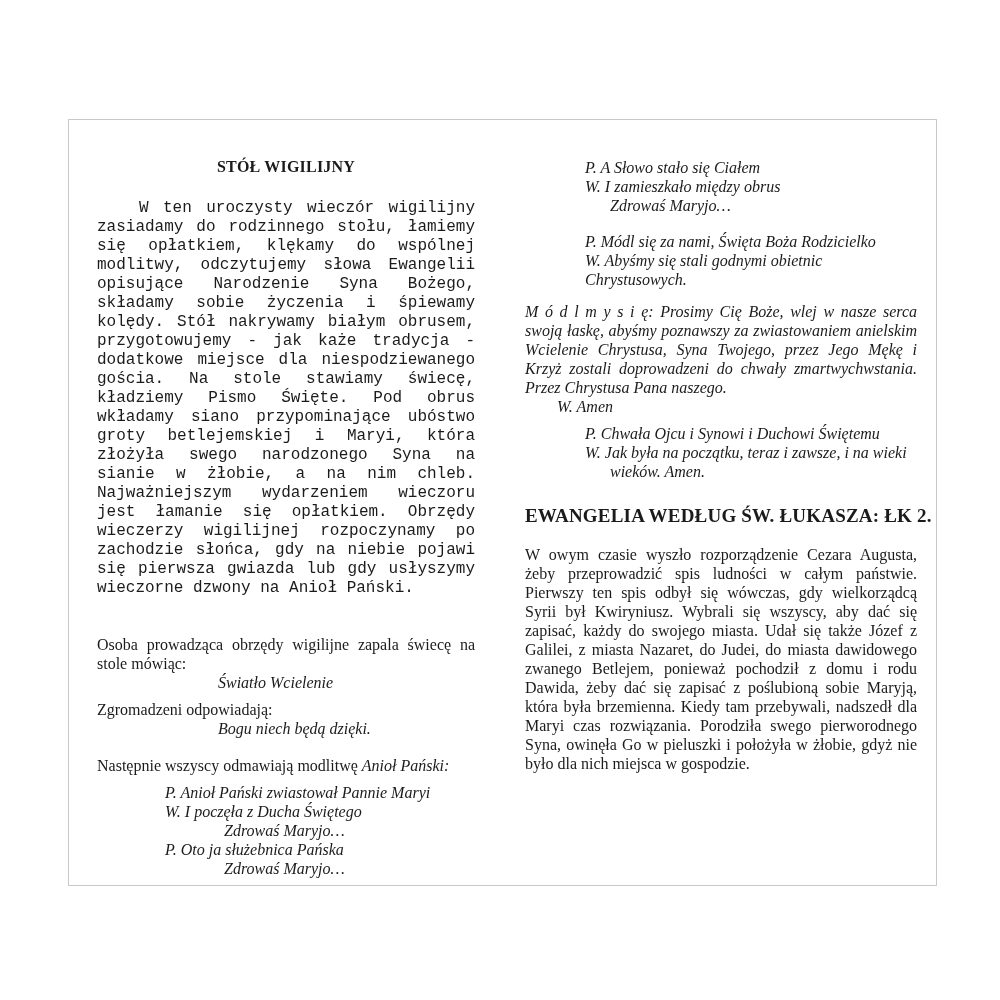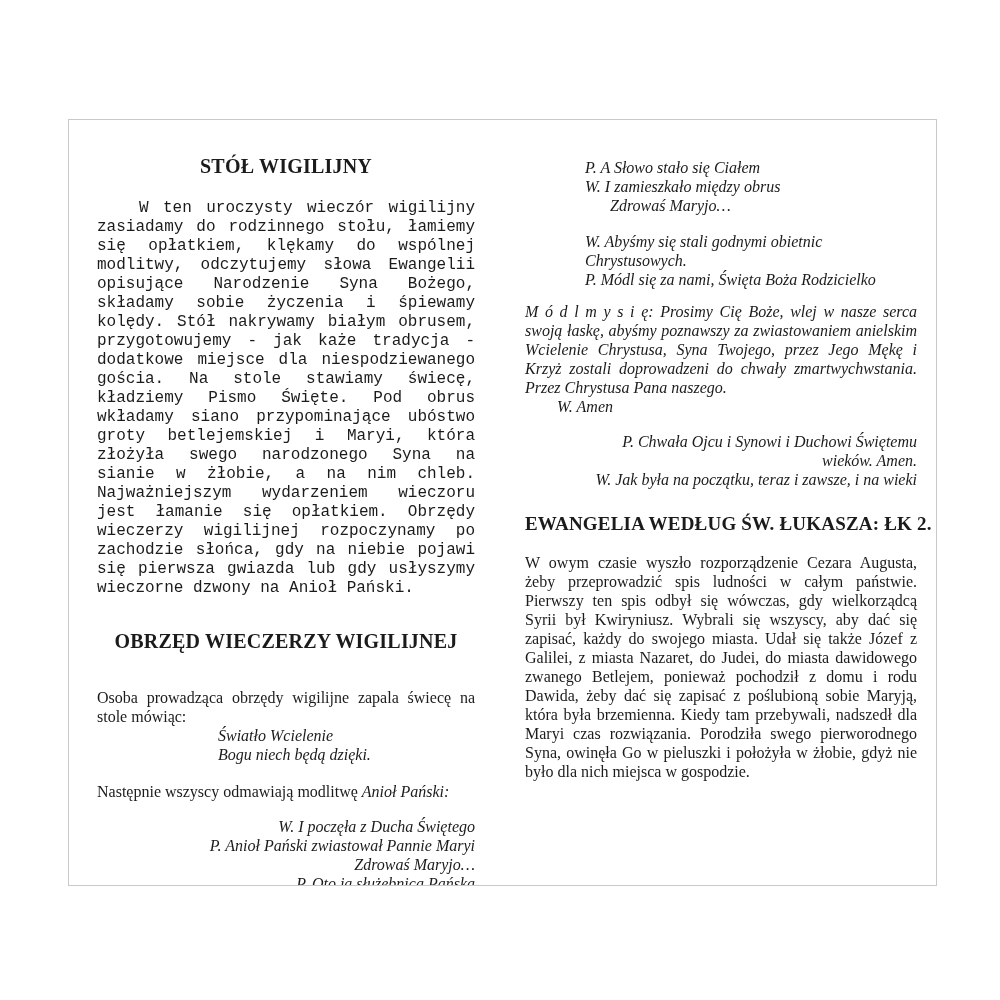--- a/index.html
+++ b/index.html
@@ -24,37 +24,37 @@
   }
   .col {
     font-size: 16px;
     line-height: 19px;
   }
   .col-left  { width: 378px; margin-left: 28px; }
   .col-right { width: 392px; margin-left: 50px; }
 
   .heading {
     font-weight: bold;
-    font-size: 20px;
+    font-size: 16px;
     text-align: center;
     white-space: nowrap;
     letter-spacing: 0.2px;
   }
   .h-stol    { margin-top: 37px; }
   .h-obrzed  { margin-top: 34px; }
   .h-ewang   { margin-top: 25px; font-size: 19px; }
 
   p { margin: 0; }
   .justify { text-align: justify; }
   .ind42 { text-indent: 42px; font-family: Liberation Mono, monospace; }
   .ind30 { text-indent: 30px; }
   .it { font-style: italic; }
 
   .mt13 { margin-top: 13px; }
-  .mt16 { margin-top: 16px; text-align: right; }
+  .mt16 { margin-top: 8px; }
   .mt17 { margin-top: 17px; }
   .mt18 { margin-top: 18px; }
   .mt20 { margin-top: 20px; }
   .mt23 { margin-top: 23px; }
   .mt25 { margin-top: 25px; }
   .mt37 { margin-top: 37px; }
   .mt38 { margin-top: 38px; }
 
   .line { font-style: italic; }
   .angelus .line { margin-left: 68px; }
@@ -67,57 +67,57 @@
 </head>
 <body>
 
 <div class="page">
 
   <div class="col col-left">
     <div class="heading h-stol">STÓŁ WIGILIJNY</div>
 
     <p class="justify ind42 mt23">W ten uroczysty wieczór wigilijny zasiadamy do rodzinnego stołu, łamiemy się opłatkiem, klękamy do wspólnej modlitwy, odczytujemy słowa Ewangelii opisujące Narodzenie Syna Bożego, składamy sobie życzenia i śpiewamy kolędy. Stół nakrywamy białym obrusem, przygotowujemy - jak każe tradycja - dodatkowe miejsce dla niespodziewanego gościa. Na stole stawiamy świecę, kładziemy Pismo Święte. Pod obrus wkładamy siano przypominające ubóstwo groty betlejemskiej i Maryi, która złożyła swego narodzonego Syna na sianie w żłobie, a na nim chleb. Najważniejszym wydarzeniem wieczoru jest łamanie się opłatkiem. Obrzędy wieczerzy wigilijnej rozpoczynamy po zachodzie słońca, gdy na niebie pojawi się pierwsza gwiazda lub gdy usłyszymy wieczorne dzwony na Anioł Pański.</p>
 
-    <div class="heading h-obrzed">OBRZĘD WIECZERZY WIGILIJNEJ</div>
 
     <p class="justify mt37">Osoba prowadząca obrzędy wigilijne zapala świecę na stole mówiąc:</p>
     <p class="resp">Światło Wcielenie</p>
 
+    <p class="mt16">Zgromadzeni odpowiadają:</p>
     <p class="resp">Bogu niech będą dzięki.</p>
 
     <p class="mt18"><span>Następnie wszyscy odmawiają modlitwę </span><span class="it">Anioł Pański:</span></p>
 
     <div class="angelus mt16">
+      <div class="line">P.  Anioł Pański zwiastował Pannie Maryi</div>
       <div class="line">W. I poczęła z Ducha Świętego</div>
-      <div class="line">P.  Anioł Pański zwiastował Pannie Maryi</div>
       <div class="line deep">Zdrowaś Maryjo…</div>
       <div class="line">P. Oto ja służebnica Pańska</div>
       <div class="line deep">Zdrowaś Maryjo…</div>
     </div>
   </div>
 
   <div class="col col-right">
     <div class="verse mt38">
       <div class="line">P. A Słowo stało się Ciałem</div>
       <div class="line">W. I zamieszkało między obrus</div>
       <div class="line deep">Zdrowaś Maryjo…</div>
     </div>
 
     <div class="verse mt17">
+      <div class="line">P. Módl się za nami, Święta Boża Rodzicielko</div>
       <div class="line">W. Abyśmy się stali godnymi obietnic Chrystusowych.</div>
-      <div class="line">P. Módl się za nami, Święta Boża Rodzicielko</div>
     </div>
 
     <p class="justify it mt13"><span>M ó d l m y  s i ę:</span><span> Prosimy Cię Boże, wlej w nasze serca swoją łaskę, abyśmy poznawszy za zwiastowaniem anielskim Wcielenie Chrystusa, Syna Twojego, przez Jego Mękę i Krzyż zostali doprowadzeni do chwały zmartwychwstania. Przez Chrystusa Pana naszego.</span></p>
     <div class="amen">W.  Amen</div>
 
     <div class="verse mt16">
       <div class="line">P. Chwała Ojcu i Synowi i Duchowi Świętemu</div>
+      <div class="line">W. Jak była na początku, teraz i zawsze, i na wieki</div>
       <div class="line deep">wieków. Amen.</div>
-      <div class="line">W. Jak była na początku, teraz i zawsze, i na wieki</div>
     </div>
 
 
     <div class="heading h-ewang">EWANGELIA WEDŁUG ŚW. ŁUKASZA: ŁK 2. 1 - 8</div>
 
     <p class="justify mt20">W owym czasie wyszło rozporządzenie Cezara Augusta, żeby przeprowadzić spis ludności w całym  państwie. Pierwszy ten spis odbył się wówczas, gdy wielkorządcą Syrii był Kwiryniusz. Wybrali się wszyscy, aby dać się zapisać, każdy do swojego miasta. Udał się także Józef z Galilei, z miasta Nazaret, do Judei, do miasta dawidowego zwanego Betlejem, ponieważ pochodził z domu i rodu Dawida, żeby dać się zapisać z poślubioną sobie Maryją, która była brzemienna. Kiedy tam przebywali, nadszedł dla Maryi czas rozwiązania. Porodziła swego pierworodnego Syna, owinęła Go w pieluszki i położyła w żłobie, gdyż nie było dla nich miejsca w gospodzie.</p>
   </div>
 
 </div>
 

